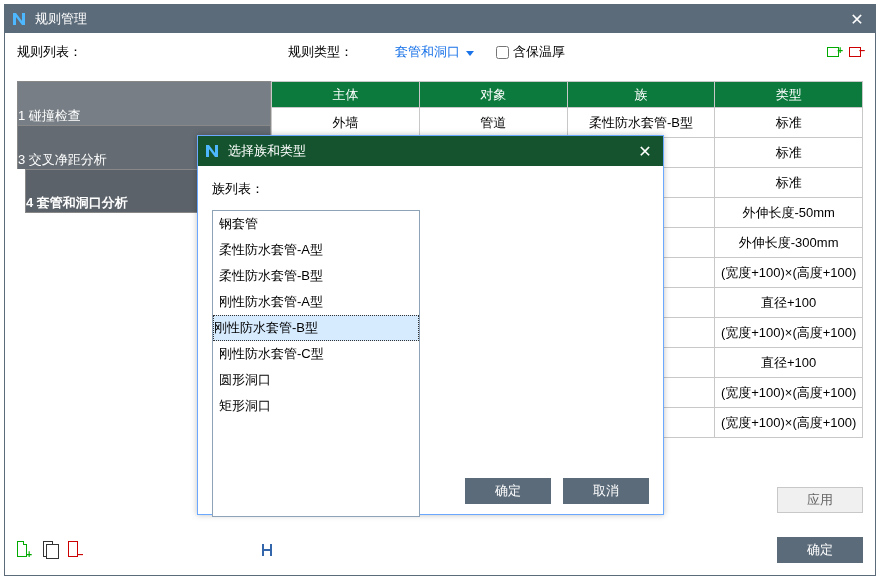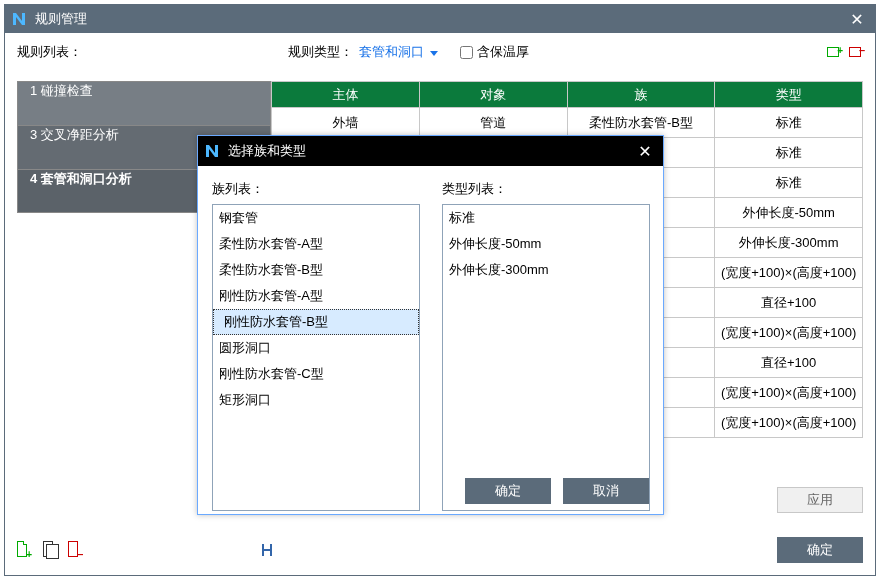--- a/index.html
+++ b/index.html
@@ -5,34 +5,34 @@
   * { box-sizing: border-box; font-family: "Microsoft YaHei", "PingFang SC", sans-serif; font-size: 13px; }
   body { margin: 0; background: #fff; width: 880px; height: 580px; overflow: hidden; }
   .window { position: absolute; inset: 4px; border: 1px solid #5b6b7a; background: #fff; }
   .titlebar { height: 28px; background: #5b6b7a; color: #fff; display: flex; align-items: center; padding: 0 4px 0 6px; font-size: 14px; }
   .titlebar .logo { width: 16px; height: 16px; margin-right: 8px; display: inline-flex; align-items: center; justify-content: center; }
   .titlebar .spacer { flex: 1; }
   .titlebar .close { width: 28px; height: 22px; display: flex; align-items: center; justify-content: center; font-size: 16px; cursor: pointer; }
   .body { position: absolute; top: 28px; left: 0; right: 0; bottom: 0; background: #fff; }
   .toprow { display: flex; align-items: center; padding: 10px 12px 6px 12px; }
   .toprow .lbl { margin-right: 6px; }
-  .toprow .select { color: #1a73e8; display: inline-flex; align-items: center; margin-right: 22px; cursor: pointer; }
+  .toprow .select { color: #1a73e8; display: inline-flex; align-items: center; margin-right: 22px; cursor: pointer; margin-left: 36px; }
   .toprow .select .caret { margin-left: 6px; }
   .toprow .checkbox { display: inline-flex; align-items: center; cursor: pointer; }
   .toprow .checkbox input { margin: 0 4px 0 0; }
   .toprow .right { margin-left: auto; display: flex; gap: 6px; }
   .icon-btn { width: 16px; height: 14px; display: inline-flex; align-items: center; justify-content: center; cursor: pointer; position: relative; }
   .add-rect { width: 12px; height: 10px; border: 1px solid #0a0; position: relative; }
   .add-rect::after { content: "+"; position: absolute; right: -5px; top: -3px; color: #0a0; font-size: 10px; font-weight: bold; }
   .del-rect { width: 12px; height: 10px; border: 1px solid #c00; position: relative; }
   .del-rect::after { content: "–"; position: absolute; right: -5px; top: -4px; color: #c00; font-size: 11px; font-weight: bold; }
   .content { position: absolute; top: 48px; left: 12px; right: 12px; bottom: 50px; display: flex; }
   .sidebar { width: 254px; border-right: none; }
-  .sidebar .item { height: 44px; display: flex; align-items: flex-start; padding-left: 12px; color: #fff; cursor: pointer; border: 1px solid #888; border-bottom: none; }
-  .sidebar .item:last-child { border-bottom: 1px solid #888; }
+  .sidebar .item { height: 44px; display: flex; align-items: flex-end; color: #fff; cursor: pointer; border: 1px solid #888; border-bottom: none; }
+  .sidebar .item:last-child { border-bottom: 1px solid #888; margin-left: 8px; }
   .sidebar .item.idx0 { background: #777e85; }
   .sidebar .item.idx1 { background: #6d747b; }
   .sidebar .item.idx2 { background: #646b72; }
   .sidebar .item.active { background: #5b6269; font-weight: bold; }
   .main { flex: 1; position: relative; }
   .grid { width: 100%; border-collapse: collapse; table-layout: fixed; }
   .grid th { background: #0b7a3c; color: #fff; font-weight: normal; height: 26px; border: 1px solid #c8c8c8; }
   .grid td { background: #fff; height: 30px; border: 1px solid #c8c8c8; text-align: center; white-space: nowrap; overflow: hidden; text-overflow: ellipsis; padding: 4px 4px; }
   .footer { position: absolute; left: 12px; right: 12px; bottom: 10px; height: 30px; display: flex; align-items: center; }
   .footer .left-icons span { margin-right: 6px; cursor: pointer; display: inline-flex; align-items: center; justify-content: center; width: 16px; height: 16px; }
@@ -46,27 +46,27 @@
   .footer .mid-icon { margin-left: 170px; cursor: pointer; width:14px; height:14px; display:inline-flex; align-items:center; justify-content:center;}
   .align-icon { width:10px; height:12px; border-left:2px dashed #36a; border-right:2px dashed #36a; position:relative;}
   .align-icon::before {content:""; position:absolute; left:-2px; right:-2px; top:5px; border-top:2px solid #36a;}
   .footer .btns { margin-left: auto; display: flex; gap: 24px; flex-direction: column; }
   .btn { min-width: 86px; height: 26px; display: inline-flex; align-items: center; justify-content: center; cursor: pointer; background: #fff; border: 1px solid #c8c8c8; }
   .btn.gray { background: #f0f0f0; color: #666; }
   .btn.primary { background: #5b6b7a; color: #fff; border-color: #5b6b7a; }
 
   
   .modal { position: absolute; left: 197px; top: 135px; width: 467px; height: 380px; border: 1px solid #6aa9ff; box-shadow: 0 0 6px rgba(0,0,0,0.25); background: #fff; }
-  .modal .titlebar { background: #000000; height: 30px; }
+  .modal .titlebar { background: #14532d; height: 30px; }
   .modal .mbody { padding: 14px 14px 8px 14px; }
   .modal .row { display: flex; gap: 22px; align-items: flex-start; }
   .listbox { width: 208px; height: 307px; border: 1px solid #8fa3b8; background: #fff; overflow: auto; }
   .listbox .li { padding: 4px 6px; cursor: pointer; }
-  .listbox .li.selected { background: #d7ebff; border: 1px dotted #333; padding: 3px 10px; }
-  .listlabel { margin-bottom: 6px; }
+  .listbox .li.selected { background: #d7ebff; border: 1px dotted #333; padding: 3px 0; }
+  .listlabel { margin-bottom: 12px; }
   .modal .mfooter { position: absolute; right: 14px; bottom: 10px; display: flex; gap: 12px; }
   .quick-del { position: absolute; left: 428px; top: 280px; width: 14px; height: 10px; display:flex; align-items:center; justify-content:center; cursor:pointer;}
   .minus-glyph { width:10px; border-top:2px solid #c00;}
 </style>
 </head>
 <body>
 
 <div class="window">
   <div class="titlebar">
     <span class="logo">
@@ -243,31 +243,23 @@
   <div class="mbody">
     <div class="row">
       <div>
         <div class="listlabel">族列表：</div>
         <div class="listbox" id="family-list">
             <div class="li">钢套管</div>
             <div class="li">柔性防水套管-A型</div>
             <div class="li">柔性防水套管-B型</div>
             <div class="li">刚性防水套管-A型</div>
             <div class="li selected">刚性防水套管-B型</div>
+            <div class="li">刚性防水套管-C型</div>
             <div class="li">圆形洞口</div>
-            <div class="li">刚性防水套管-C型</div>
             <div class="li">矩形洞口</div>
-          </div>
-      </div>
-      <div>
-        <div class="listlabel">类型列表：</div>
-        <div class="listbox" id="type-list">
-            <div class="li">标准</div>
-            <div class="li">外伸长度-50mm</div>
-            <div class="li">外伸长度-300mm</div>
           </div>
       </div>
     </div>
   </div>
   <div class="mfooter">
     <span class="btn primary">确定</span>
     <span class="btn primary">取消</span>
   </div>
 </div>
 

